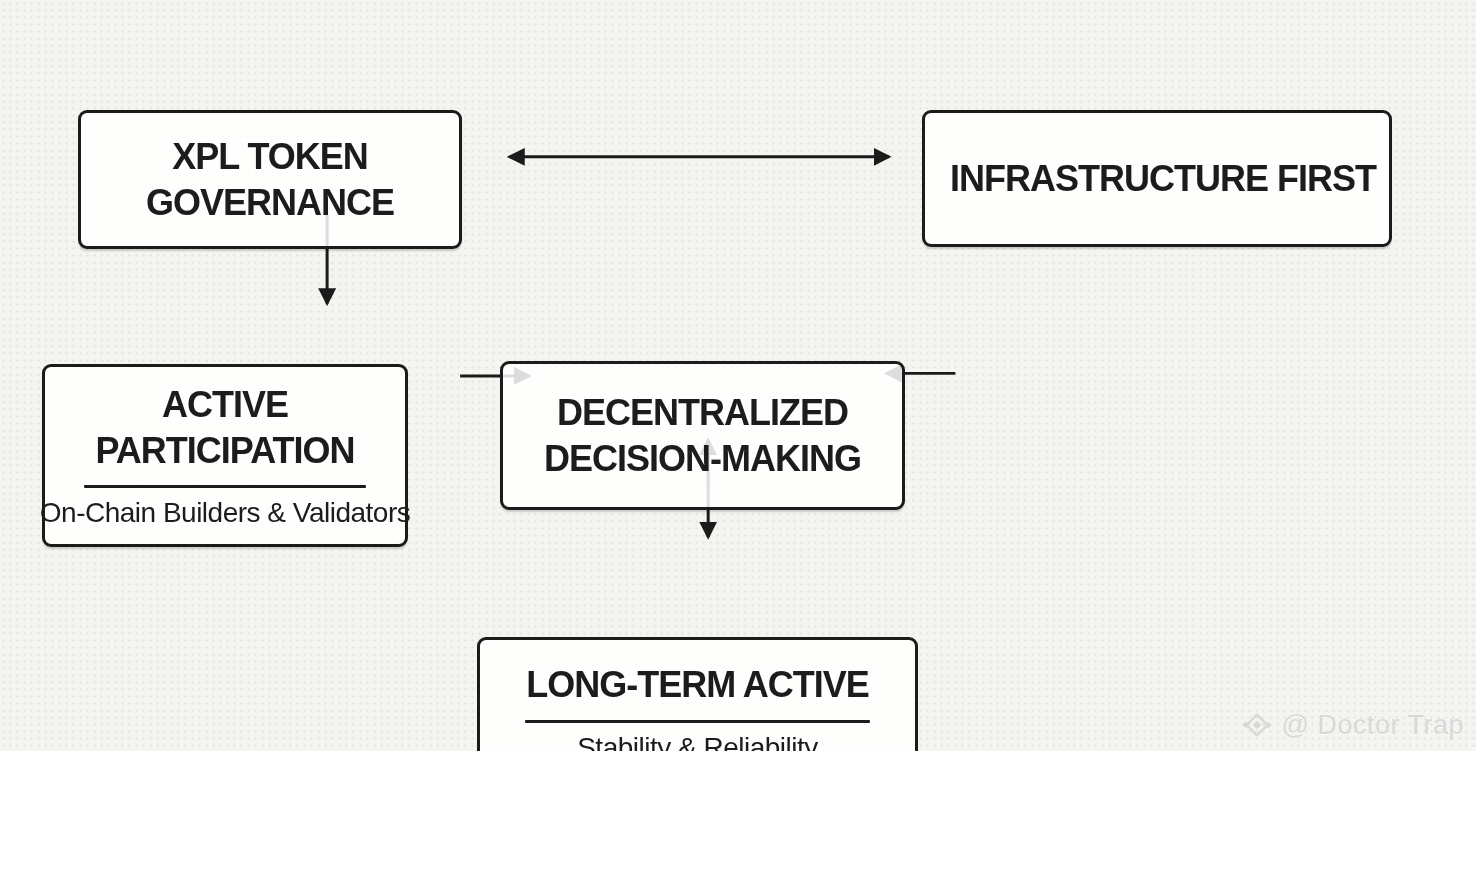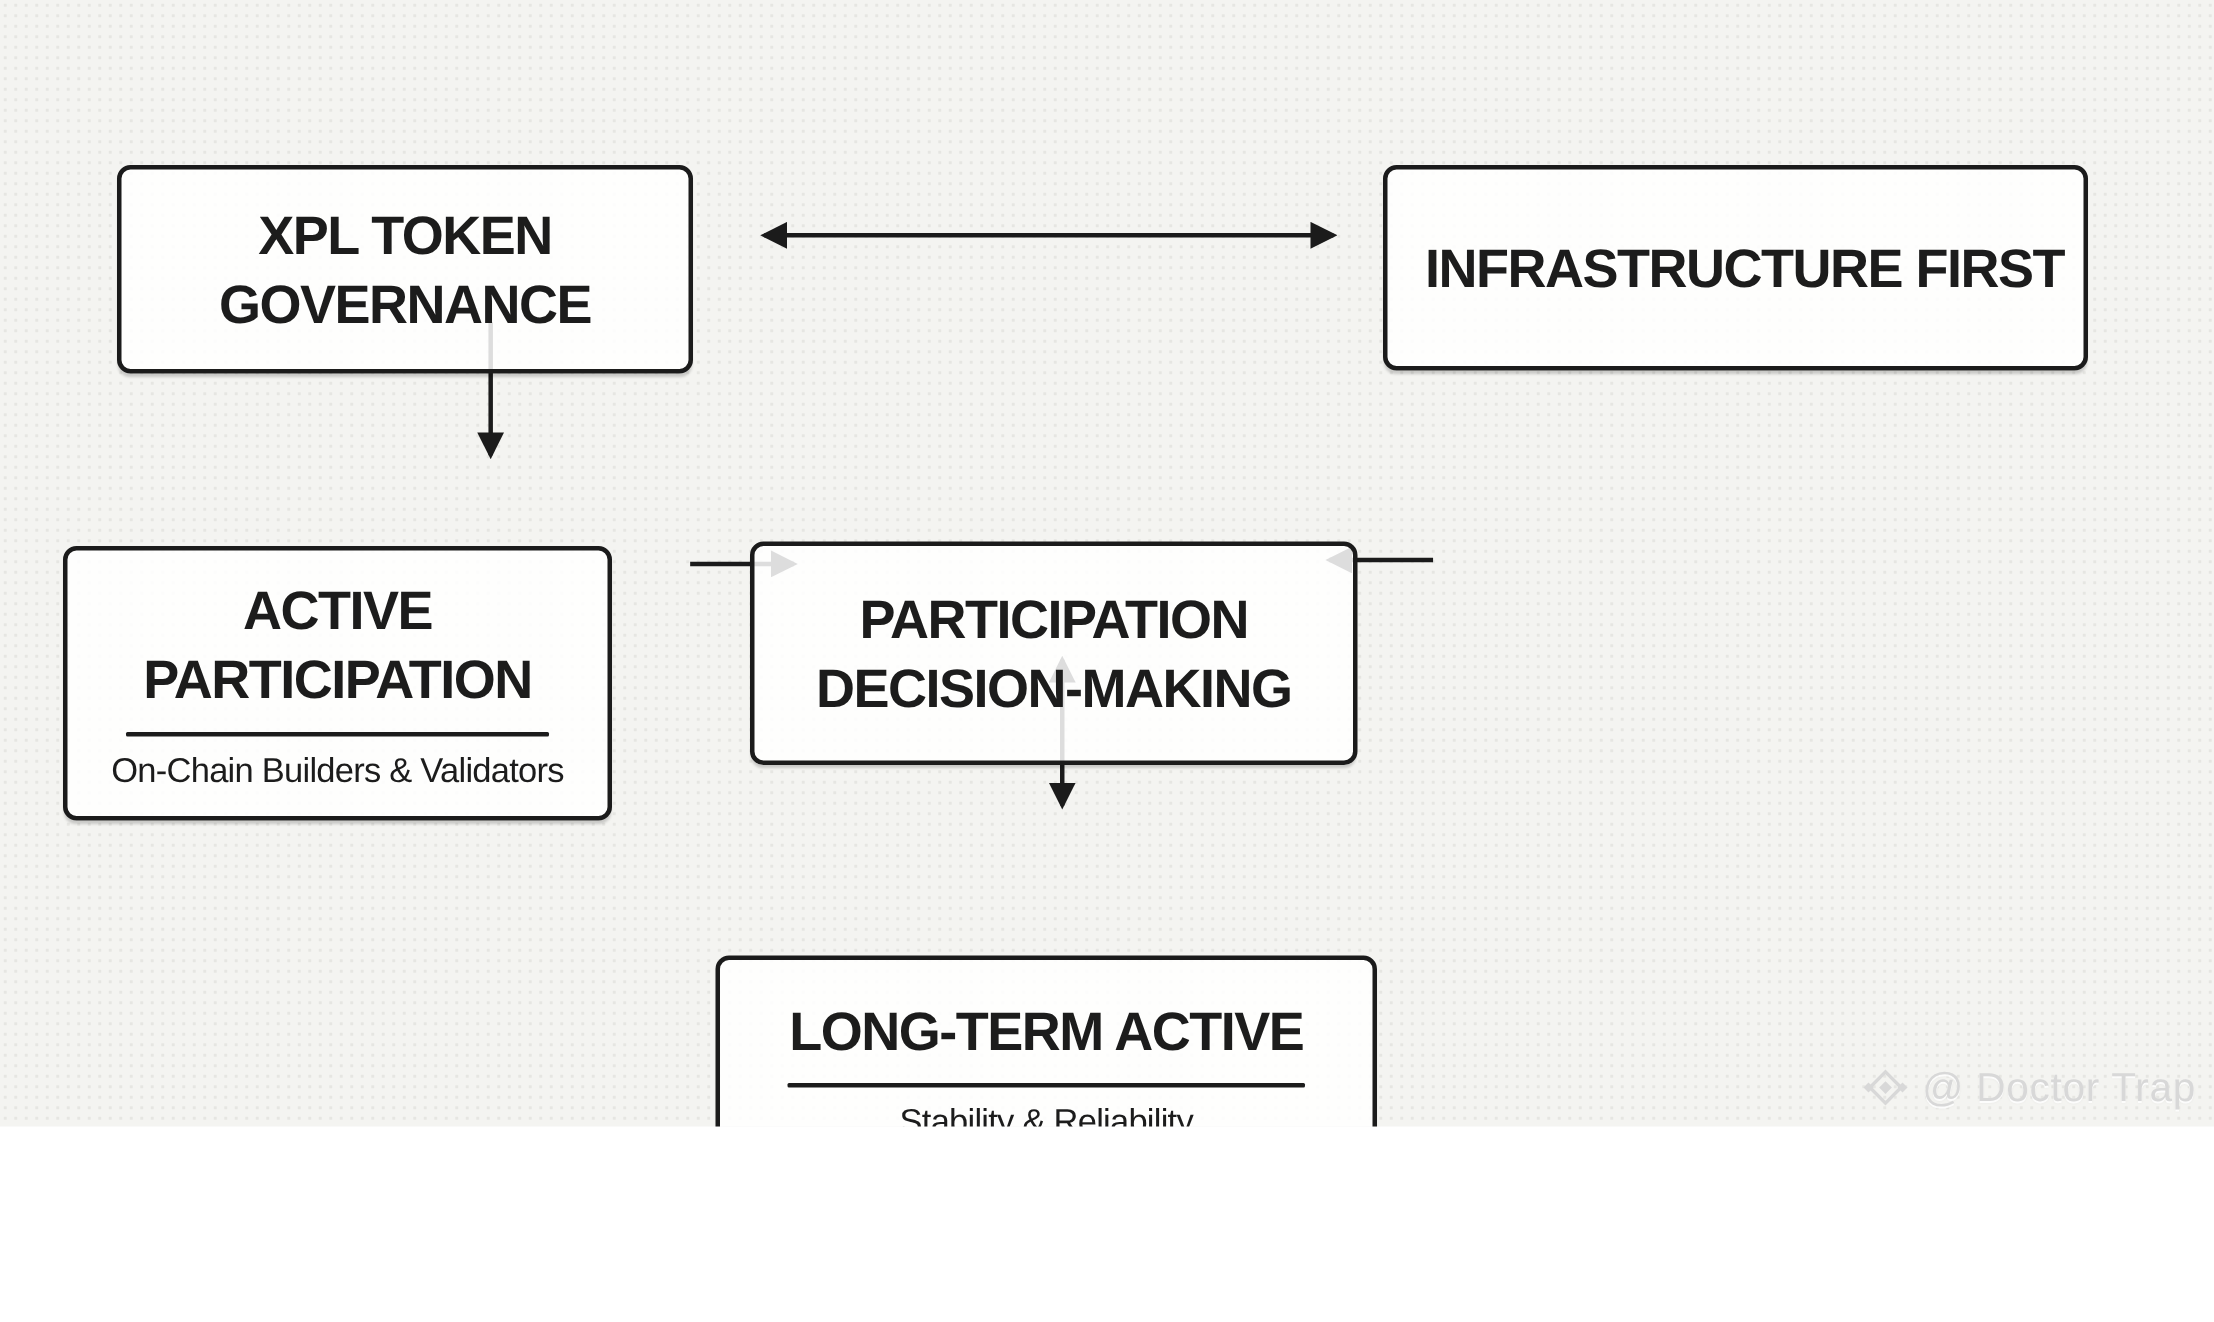--- a/index.html
+++ b/index.html
@@ -46,21 +46,21 @@
   }
   .node-title.one-line { white-space: nowrap; margin-left: 12px; }
   .node-divider {
     height: 3px;
     background: #1c1c1c;
     width: 84%;
     margin: 12px 0 9px 0;
     border-radius: 1px;
   }
   .node-subtitle {
-    font-size: 23px;
+    font-size: 28px;
     letter-spacing: -0.5px;
     white-space: nowrap;
     color: #1c1c1c;
   }
   #node-governance      { left:  78px; top: 110px; width: 384px; height: 139px; }
   #node-infrastructure  { left: 922px; top: 110px; width: 470px; height: 137px; }
   #node-participation   { left:  42px; top: 364px; width: 366px; height: 183px; }
   #node-decision        { left: 500px; top: 361px; width: 405px; height: 149px; }
   #node-consensus       { left: 997px; top: 365px; width: 431px; height: 184px; }
   #node-longterm        { left: 477px; top: 637px; width: 441px; height: 152px; }
@@ -108,21 +108,21 @@
     <div class="node-title one-line">INFRASTRUCTURE FIRST</div>
   </div>
 
   <div class="node" id="node-participation">
     <div class="node-title">ACTIVE PARTICIPATION</div>
     <div class="node-divider"></div>
     <div class="node-subtitle">On-Chain Builders &amp; Validators</div>
   </div>
 
   <div class="node" id="node-decision">
-    <div class="node-title">PARTICIPATION DECISION-MAKING</div>
+    <div class="node-title">DECENTRALIZED DECISION-MAKING</div>
   </div>
 
 
   <div class="node" id="node-longterm">
     <div class="node-title">LONG-TERM ACTIVE</div>
     <div class="node-divider"></div>
     <div class="node-subtitle">Stability &amp; Reliability</div>
   </div>
 
   <div class="watermark">

